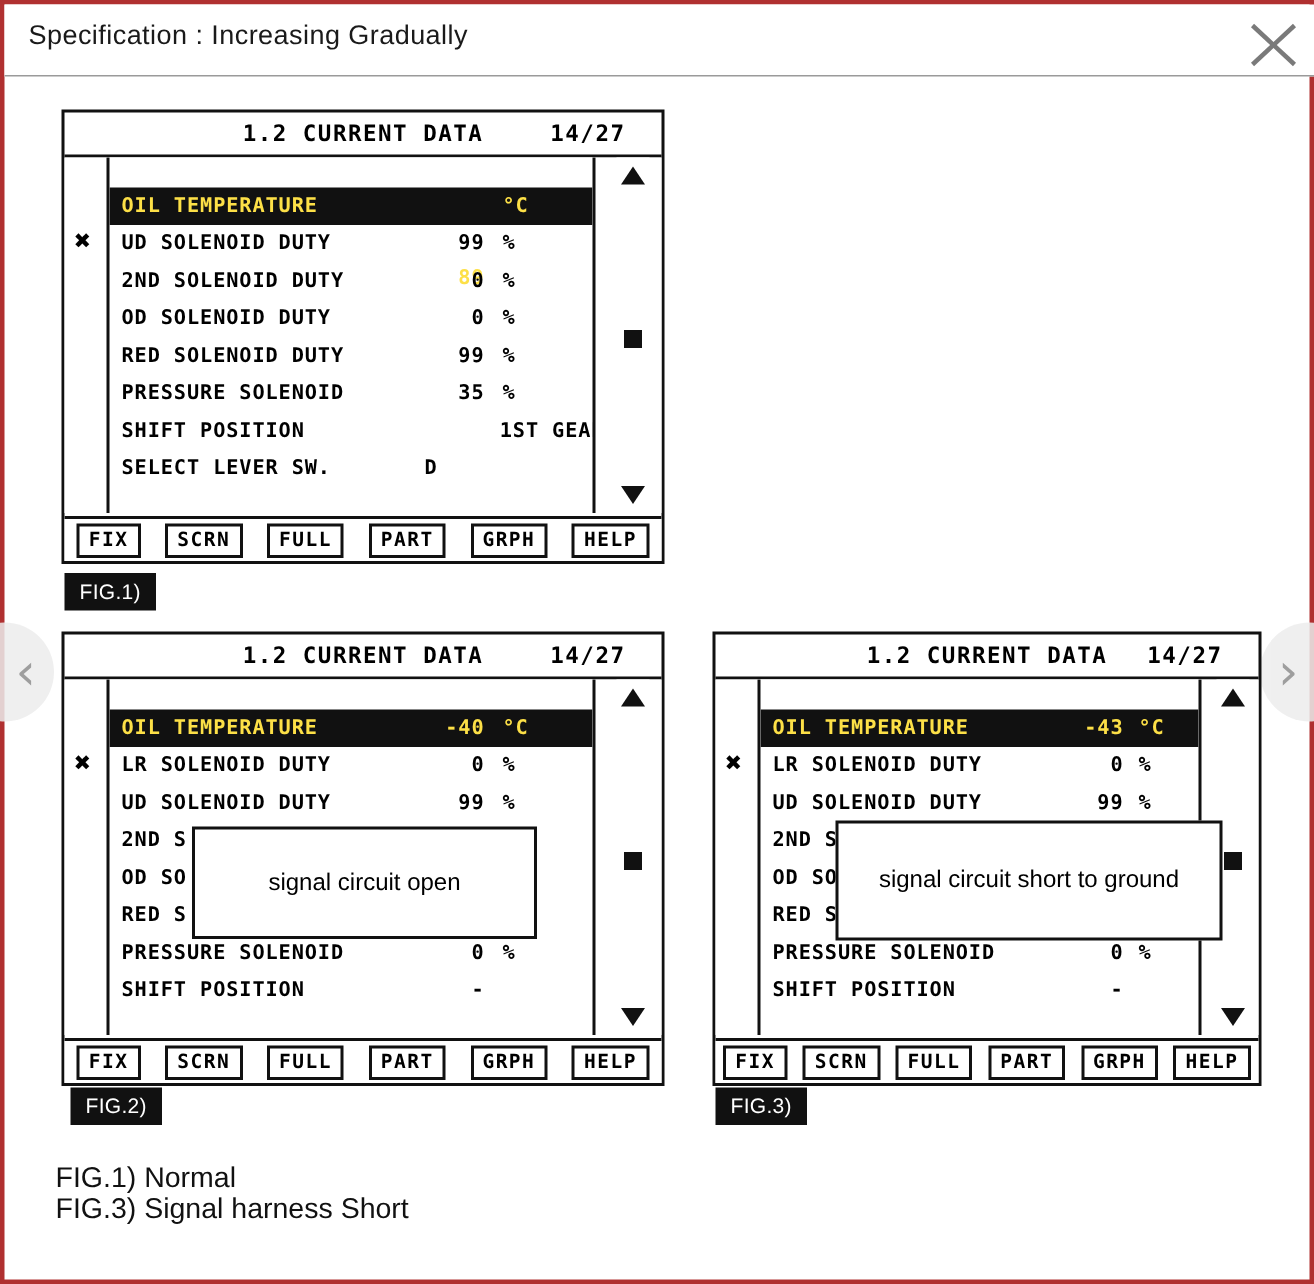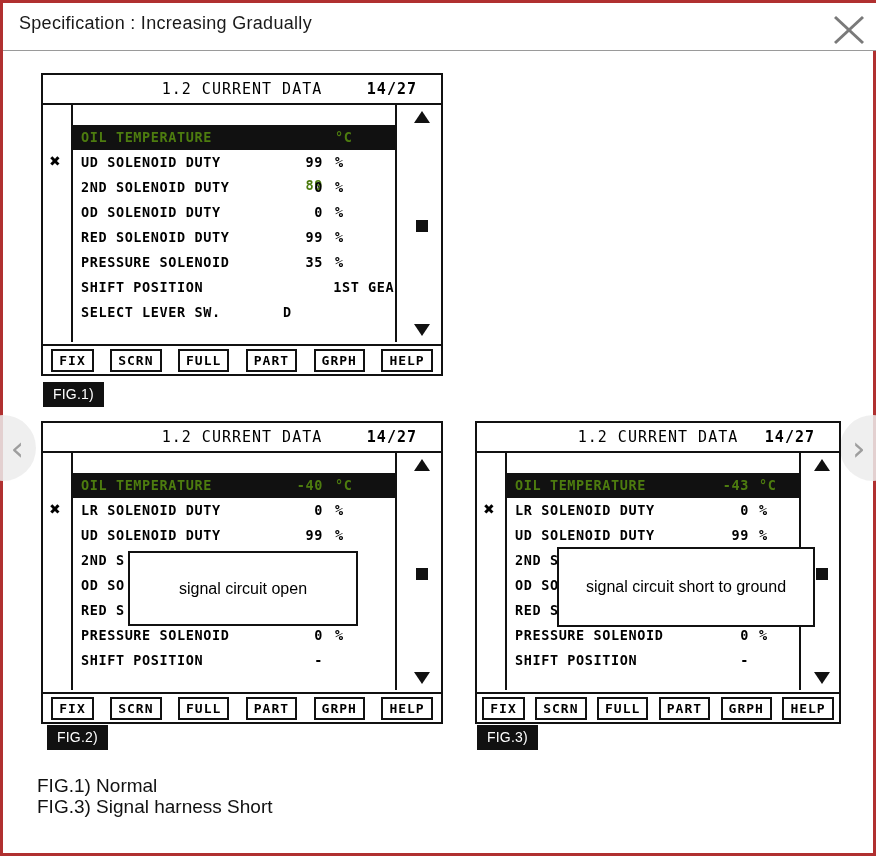--- a/index.html
+++ b/index.html
@@ -87,21 +87,21 @@
     height: 30px;
     border-bottom: 2px solid #111;
     box-sizing: border-box;
   }
   .scan-title .t-main {
     position: absolute;
     left: 50%;
     transform: translateX(-50%);
     top: 5px;
     font-size: 15px;
-    font-weight: normal;
+    font-weight: bold;
     letter-spacing: 1px;
     white-space: nowrap;
     color: #000;
   }
   .scan-title .t-page {
     position: absolute;
     right: 24px;
     top: 5px;
     font-size: 15px;
     font-weight: bold;
@@ -154,21 +154,21 @@
   .row .un {
     position: absolute;
     font-size: 13.5px;
     font-weight: bold;
     letter-spacing: 0.6px;
     color: #000;
   }
   .row.hl {
     background: #111;
   }
-  .row.hl .nm, .row.hl .vl, .row.hl .un { color: #4d7c0f; }
+  .row.hl .nm, .row.hl .vl, .row.hl .un { color: #fde047; }
 
   
   .sbar {
     position: absolute;
     top: 0;
     bottom: 0;
     width: 22px;
     background: #fff;
   }
   .sbar .arw {

